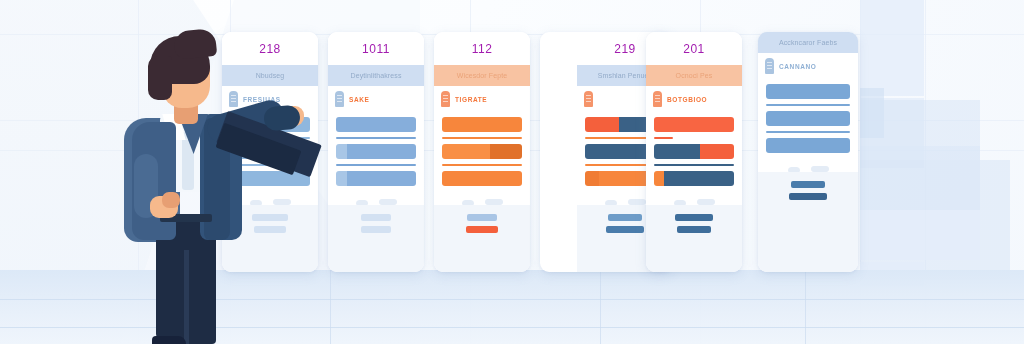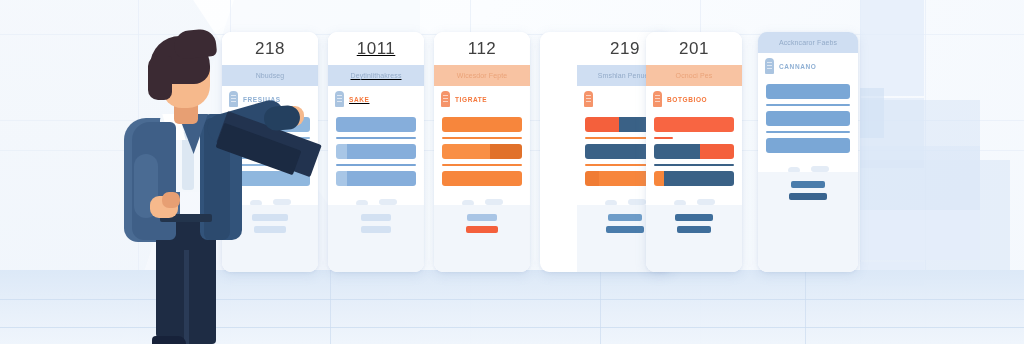--- a/index.html
+++ b/index.html
@@ -40,21 +40,21 @@
 
   
   .card{
     position:absolute;top:32px;width:96px;height:240px;
     background:#ffffff;border-radius:9px;
     box-shadow:0 3px 12px rgba(120,150,190,.16), 0 1px 3px rgba(120,150,190,.12);
     overflow:hidden;
   }
   .card-num{
     height:33px;display:flex;align-items:center;justify-content:center;
-    font-size:17px;letter-spacing:.5px;color:#404040;font-weight:400;
+    font-size:12px;letter-spacing:.5px;color:#a21caf;font-weight:400;
     background:#ffffff;
   }
   .card-banner{
     height:21px;display:flex;align-items:center;justify-content:center;
     font-size:7px;letter-spacing:.1px;text-align:center;
   }
   .banner-blue{background:#cfdef2;color:#93abc9;}
   .banner-orange{background:#f8c3a2;color:#eaa379;}
 
   .card-head{height:26px;display:flex;align-items:center;padding:0 7px;gap:5px;background:#fff;}
@@ -177,21 +177,21 @@
         </div>
         <div class="card-blur">
           <span class="puff"></span>
           <span class="puff w"></span>
         </div>
         <div class="card-foot">
           <div class="pill" style="width: 36px; background: rgb(211, 225, 242);"></div>
           <div class="pill" style="width: 32px; background: rgb(211, 225, 242);"></div>
         </div>
       </div>
-      <div class="card" style="left: 328px; width: 96px; text-decoration: underline;">
+      <div class="card" style="left: 328px; width: 96px;">
         <div class="card-num">1011</div>
         <div class="card-banner banner-blue">Deytinlithakress</div>
         <div class="card-head">
           <span class="chip-icon icon-blue"></span>
           <span class="head-label lbl-orange">SAKE</span>
         </div>
         <div class="card-body">
           <div class="row">
             <div class="seg" style="width: 100%; background: rgb(134, 174, 219);"></div>
           </div>

